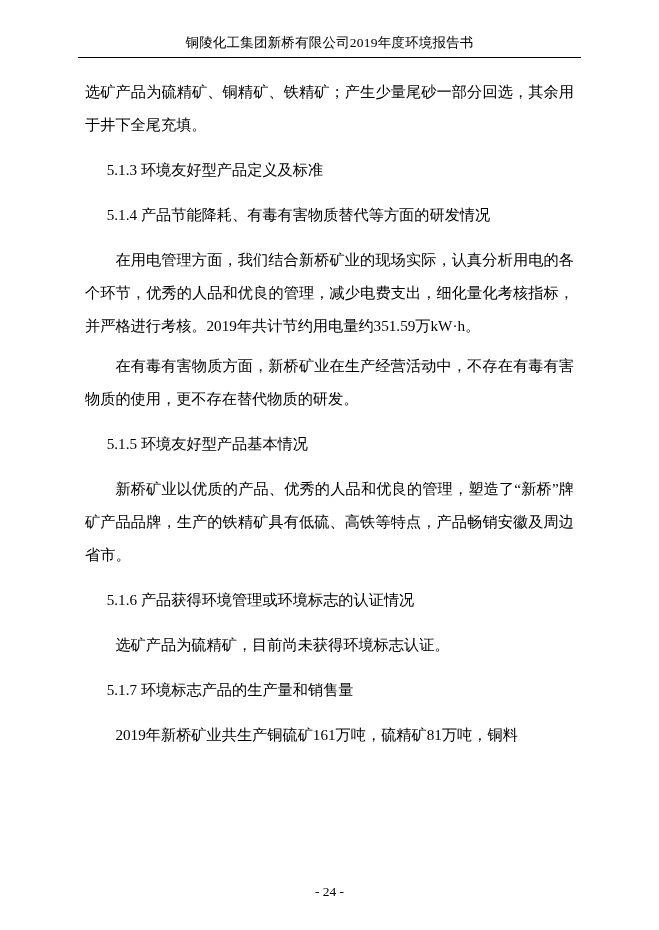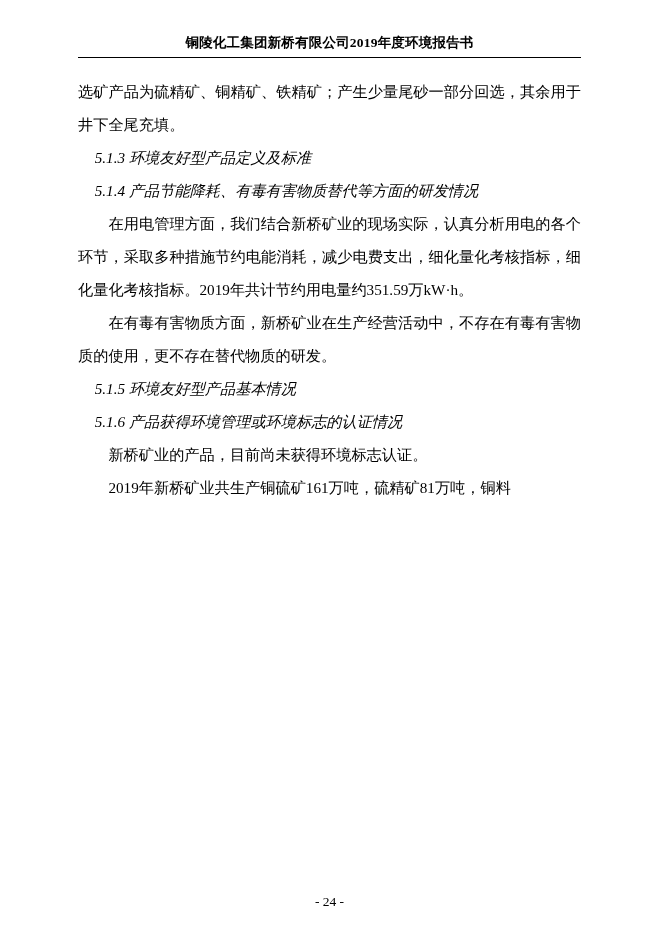--- a/index.html
+++ b/index.html
@@ -22,76 +22,77 @@
   .page-inner {
     position: absolute;
     left: 78px;
     right: 78px;
     top: 34px;
     bottom: 30px;
   }
   .doc-header {
     text-align: center;
     font-size: 13.5px;
-    font-weight: bold;
+    font-weight: normal;
     letter-spacing: 0.2px;
     color: #000;
     padding-bottom: 5px;
   }
   .header-rule {
     border: 0;
     border-top: 1px solid #000;
     margin: 0 0 17px 0;
     height: 0;
   }
   .body-text {
     font-size: 15.2px;
     line-height: 33px;
     color: #000;
     text-align: justify;
     text-justify: inter-ideograph;
   }
   p.para {
-    margin: 0;
+    margin: 7px;
     text-indent: 2em;
   }
   p.para.noindent {
     text-indent: 0;
   }
   p.heading {
-    margin: 0;
+    margin: 12px;
     text-indent: 1.1em;
-    font-style: italic;
   }
   .page-number {
     position: absolute;
     left: 0;
     right: 0;
-    bottom: 20px;
+    bottom: 30px;
     text-align: center;
     font-size: 13.5px;
     color: #000;
   }
 </style>
 </head>
 <body>
 
 <div class="page">
   <div class="page-inner">
 
     <div class="doc-header">铜陵化工集团新桥有限公司2019年度环境报告书</div>
     <hr class="header-rule">
 
     <div class="body-text" id="body-text">
         <p class="para noindent">选矿产品为硫精矿、铜精矿、铁精矿；产生少量尾砂一部分回选，其余用于井下全尾充填。</p>
         <p class="heading">5.1.3 环境友好型产品定义及标准</p>
         <p class="heading">5.1.4 产品节能降耗、有毒有害物质替代等方面的研发情况</p>
-        <p class="para">在用电管理方面，我们结合新桥矿业的现场实际，认真分析用电的各个环节，采取多种措施节约电能消耗，减少电费支出，细化量化考核指标，细化量化考核指标。2019年共计节约用电量约351.59万kW·h。</p>
+        <p class="para">在用电管理方面，我们结合新桥矿业的现场实际，认真分析用电的各个环节，优秀的人品和优良的管理，减少电费支出，细化量化考核指标，并严格进行考核。2019年共计节约用电量约351.59万kW·h。</p>
         <p class="para">在有毒有害物质方面，新桥矿业在生产经营活动中，不存在有毒有害物质的使用，更不存在替代物质的研发。</p>
         <p class="heading">5.1.5 环境友好型产品基本情况</p>
+        <p class="para">新桥矿业以优质的产品、优秀的人品和优良的管理，塑造了“新桥”牌矿产品品牌，生产的铁精矿具有低硫、高铁等特点，产品畅销安徽及周边省市。</p>
         <p class="heading">5.1.6 产品获得环境管理或环境标志的认证情况</p>
-        <p class="para">新桥矿业的产品，目前尚未获得环境标志认证。</p>
+        <p class="para">选矿产品为硫精矿，目前尚未获得环境标志认证。</p>
+        <p class="heading">5.1.7 环境标志产品的生产量和销售量</p>
         <p class="para">2019年新桥矿业共生产铜硫矿161万吨，硫精矿81万吨，铜料</p>
       </div>
 
   </div>
   <div class="page-number">- 24 -</div>
 </div>
 
 </body></html>

